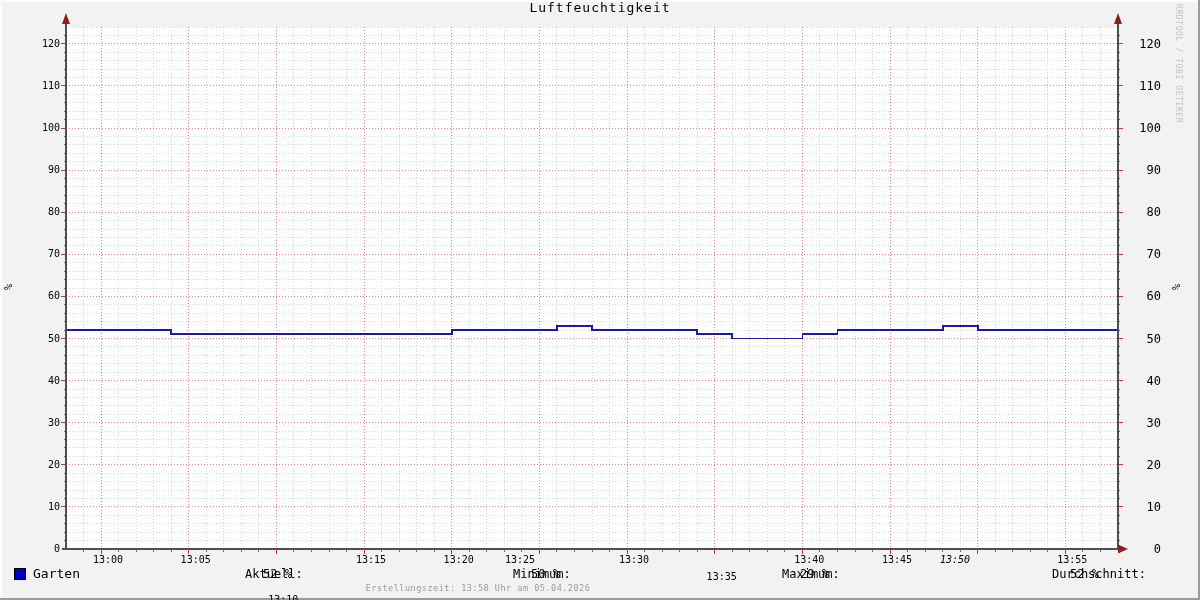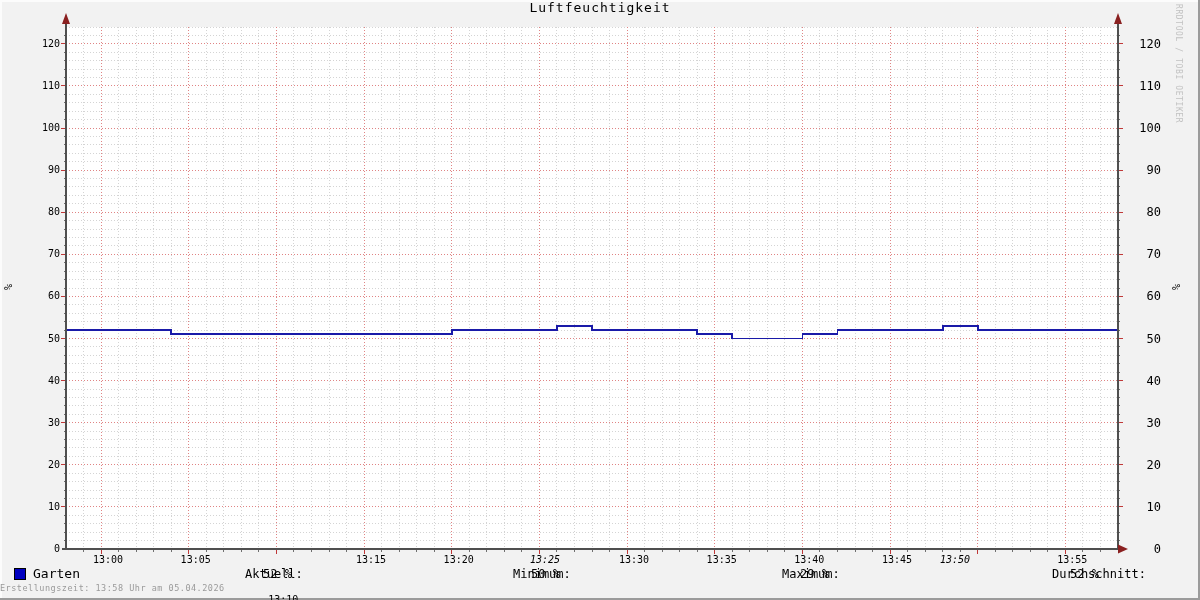--- a/index.html
+++ b/index.html
@@ -17,21 +17,21 @@
   .ylabr{width:40px; height:14px; font-size:12px; line-height:14px; text-align:right;}
   .xlab{width:44px; height:12px; font-size:10px; line-height:12px; text-align:right; top:554px;}
   .yunit{width:40px; height:12px; font-size:10px; line-height:12px; text-align:center; transform:rotate(-90deg);}
   .yunit.left{left:-11px; top:281px;}
   .yunit.right{left:1157px; top:281px;}
   .swatch{left:14px; top:568px; width:12px; height:12px; border:1px solid #000;}
   .series-label{left:33px; top:566px; font-size:13px; line-height:15px;}
   .stat{top:567px; font-size:12px; line-height:14px; white-space:pre;}
   .stat .val{position:static; margin-left:18px;}
   .st0{left:245px;} .st1{left:513px;} .st2{left:782px;} .st3{left:1052px;}
-  .footer{left:0; top:583px; width:956px; font-size:8.5px; color:#9a9a9a; letter-spacing:0.5px;}
+  .footer{left:0; top:583px; width:956px; text-align:center; font-size:8.5px; color:#9a9a9a; letter-spacing:0.5px;}
   .watermark{left:1174px; top:4px; writing-mode:vertical-rl; font-size:8px; letter-spacing:0.6px; color:#c2c2c2;}
 </style>
 </head>
 <body>
 
 <div id="graph" style="background: rgb(242, 242, 242);">
   <div class="title">Luftfeuchtigkeit</div>
 
   <svg id="plot" width="1200" height="600" viewBox="0 0 1200 600">
       <rect x="66" y="27" width="1052" height="522" fill="#ffffff"></rect>
@@ -390,23 +390,23 @@
       <div class="ylabr" style="left: 1121px; top: 121.032px;">100</div>
       <div class="ylabr" style="left: 1121px; top: 78.9355px;">110</div>
       <div class="ylabr" style="left: 1121px; top: 36.8387px;">120</div>
     </div>
   <div id="xtl" style="left:0;top:0;width:0;height:0;">
       <div class="xlab" style="left: 79.0667px;">13:00</div>
       <div class="xlab" style="left: 166.733px;">13:05</div>
       <div class="xlab" style="left: 254.4px; margin-top: 40px;">13:10</div>
       <div class="xlab" style="left: 342.067px;">13:15</div>
       <div class="xlab" style="left: 429.733px;">13:20</div>
-      <div class="xlab" style="left: 516px; font-style: italic;">13:25</div>
+      <div class="xlab" style="left: 491px;">13:25</div>
       <div class="xlab" style="left: 605.067px;">13:30</div>
-      <div class="xlab" style="left: 692.733px;">13:35</div>
+      <div class="xlab" style="left: 692.733px; margin-top: 17px;">13:35</div>
       <div class="xlab" style="left: 780.4px;">13:40</div>
       <div class="xlab" style="left: 868.067px;">13:45</div>
       <div class="xlab" style="left: 926px; font-style: italic;">13:50</div>
       <div class="xlab" style="left: 1043.4px;">13:55</div>
     </div>
 
   <div class="swatch" id="swatch" style="background: rgb(0, 0, 192);"></div>
   <div class="series-label">Garten</div>
 
   <div class="stat st0"><span>Aktuell:</span><span class="val">52 %</span></div>

